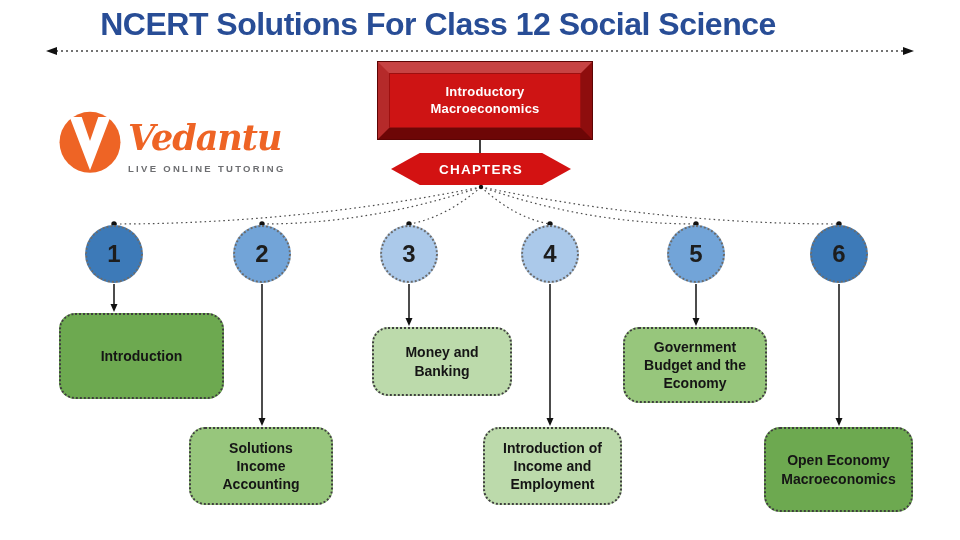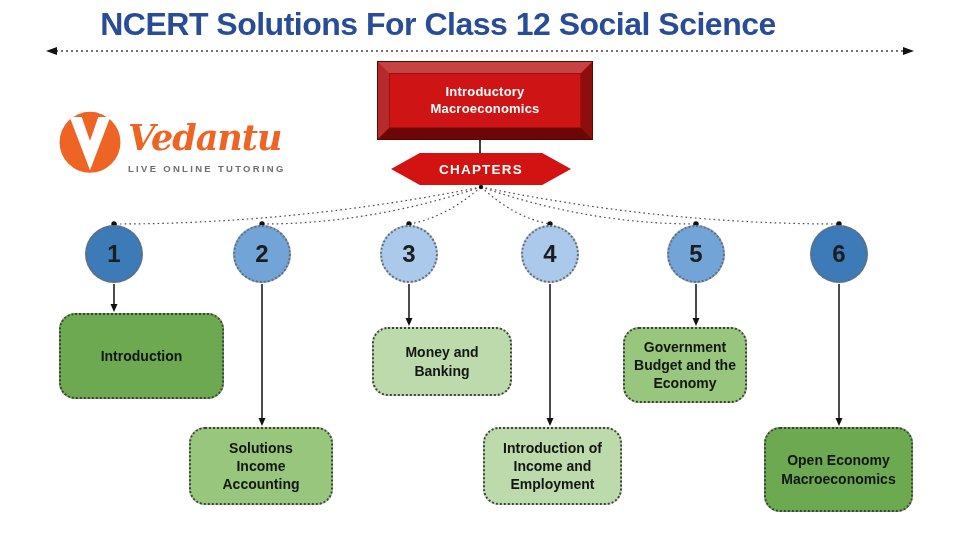--- a/index.html
+++ b/index.html
@@ -57,21 +57,21 @@
   
   .chapter-box{
     position:absolute;border:2px dotted #3f3f3f;border-radius:16px;z-index:2;
     display:flex;align-items:center;justify-content:center;text-align:center;
   }
   .chapter-box span{font-size:14px;font-weight:bold;color:#151515;line-height:1.3;}
   .b1{left:32px; top:313px;width:165px;height:86px;}
   .b2{left:189px;top:427px;width:144px;height:78px;}
   .b3{left:338px;top:327px;width:140px;height:69px;margin-left:34px;}
   .b4{left:483px;top:427px;width:139px;height:78px;}
-  .b5{left:623px;top:327px;width:124px;height:76px;}
+  .b5{left:623px;top:327px;width:144px;height:76px;}
   .b6{left:764px;top:427px;width:149px;height:85px;}
   .b2 span{max-width:90px;} .b3 span{max-width:112px;} .b4 span{max-width:104px;}
   .b5 span{max-width:106px;} .b6 span{max-width:124px;}
 </style>
 </head>
 <body>
 
 <div class="stage">
 
   <h1 class="page-title" style="color: rgb(40, 77, 150);">NCERT Solutions For Class 12 Social Science</h1>

